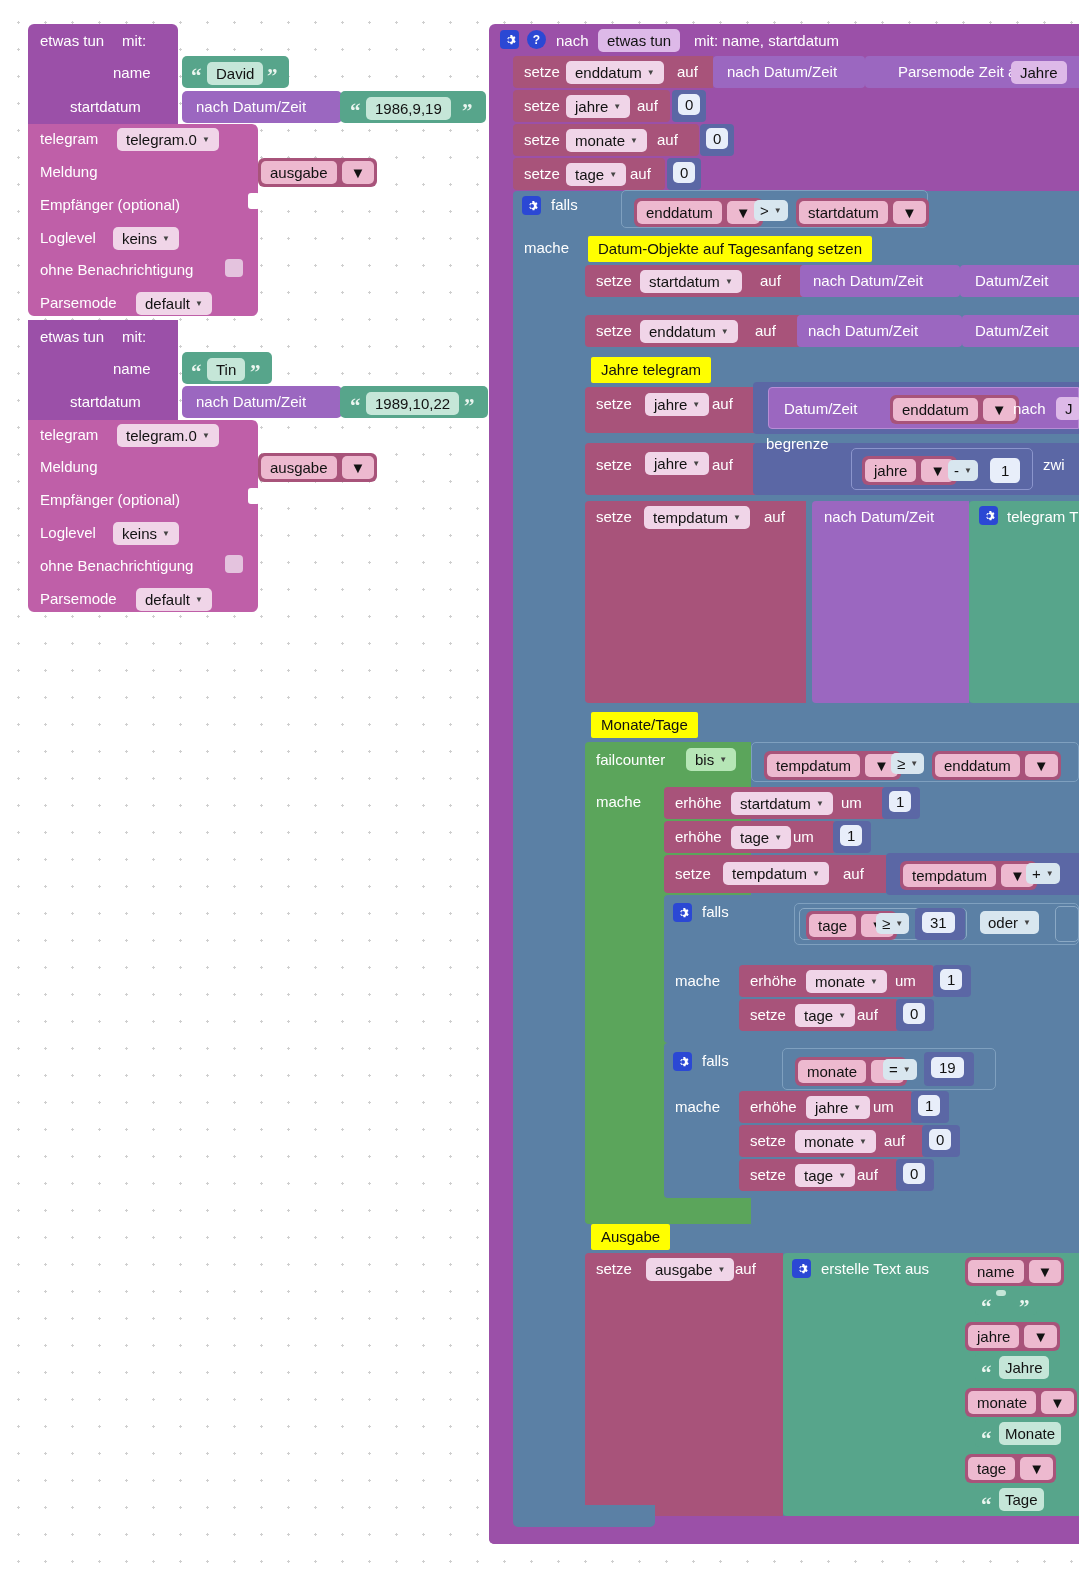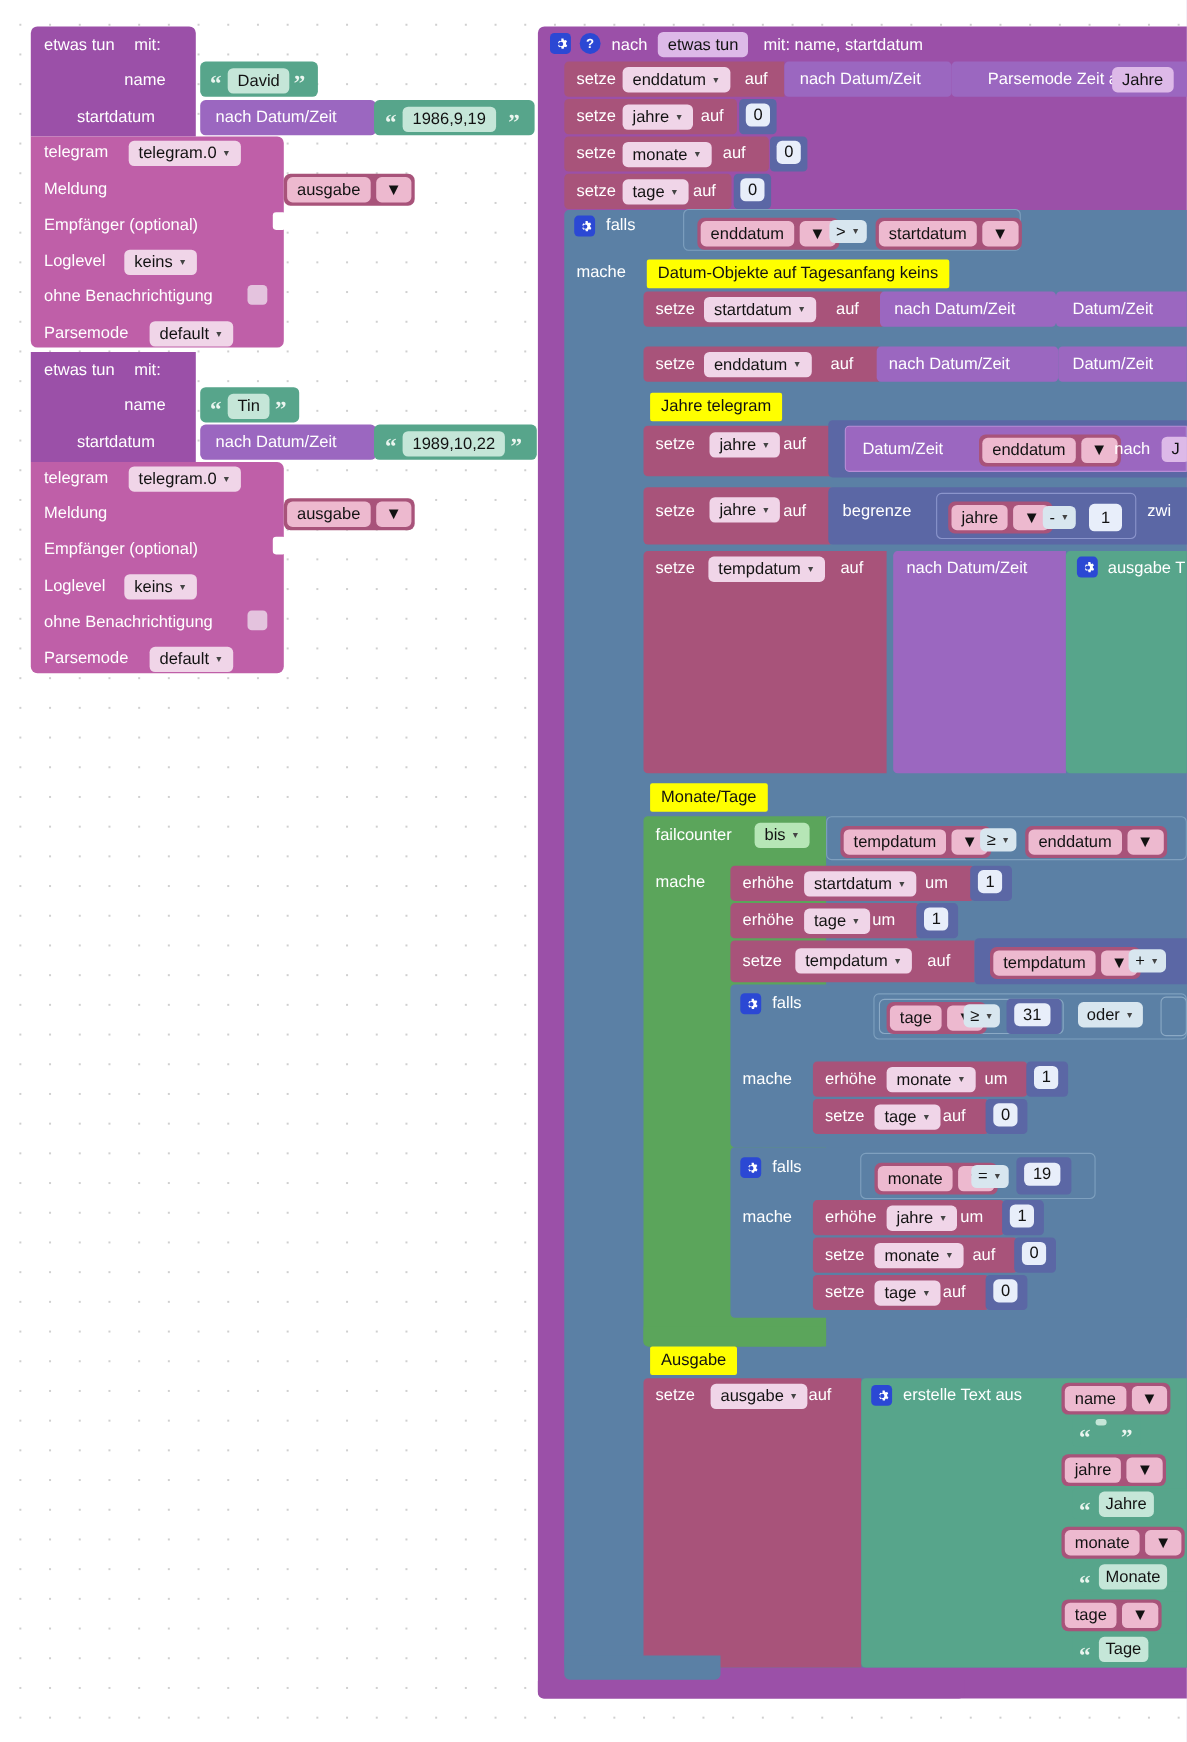--- a/index.html
+++ b/index.html
@@ -230,21 +230,21 @@
 <div class="abs field op" style="left:754px;top:200px;padding:2px 6px;">
   <span>&gt;</span>
     <span class="caret">▼</span>
   </div>
 <div class="abs getter" style="left:796px;top:198px;">
   <span>startdatum</span>
     <span class="caret">▼</span>
   </div>
 <div class="abs lbl" style="left:524px;top:240px;">mache</div>
 
-<div class="abs note" style="left:588px;top:236px;">Datum-Objekte auf Tagesanfang keins</div>
+<div class="abs note" style="left:588px;top:236px;">Datum-Objekte auf Tagesanfang setzen</div>
 
 <div class="abs c-var" style="left:585px;top:265px;width:217px;height:32px;border-radius:4px 0 0 4px;"></div>
 <div class="abs lbl" style="left:596px;top:273px;">setze</div>
 <div class="abs field lite" style="left:640px;top:270px;">
   <span>startdatum</span>
     <span class="caret">▼</span>
   </div>
 <div class="abs lbl" style="left:760px;top:273px;">auf</div>
 <div class="abs c-time" style="left:800px;top:265px;width:160px;height:32px;border-radius:4px;"></div>
 <div class="abs lbl" style="left:813px;top:273px;">nach Datum/Zeit</div>
@@ -283,21 +283,21 @@
 <div class="abs field" style="left:1056px;top:397px;background:#ddb9e8;">J</div>
 
 <div class="abs c-var" style="left:585px;top:443px;width:170px;height:52px;border-radius:4px 0 0 4px;"></div>
 <div class="abs lbl" style="left:596px;top:457px;">setze</div>
 <div class="abs field lite" style="left:645px;top:452px;">
   <span>jahre</span>
     <span class="caret">▼</span>
   </div>
 <div class="abs lbl" style="left:712px;top:457px;">auf</div>
 <div class="abs c-math" style="left:753px;top:443px;width:326px;height:52px;border-radius:4px 0 0 4px;"></div>
-<div class="abs lbl" style="left:766px;top:457px;">begrenze</div>
+<div class="abs lbl" style="left:766px;top:436px;">begrenze</div>
 <div class="abs c-math" style="left:851px;top:448px;width:182px;height:42px;border-radius:5px;border:1px solid #8b95cc;"></div>
 <div class="abs getter" style="left:862px;top:456px;">
   <span>jahre</span>
     <span class="caret">▼</span>
   </div>
 <div class="abs field op" style="left:948px;top:460px;padding:2px 6px;">
   <span>-</span>
     <span class="caret">▼</span>
   </div>
 <div class="abs field num" style="left:990px;top:458px;padding:4px 11px;">1</div>
@@ -311,21 +311,21 @@
   </div>
 <div class="abs lbl" style="left:764px;top:509px;">auf</div>
 <div class="abs c-time" style="left:812px;top:501px;width:157px;height:202px;border-radius:4px 0 0 4px;"></div>
 <div class="abs lbl" style="left:824px;top:509px;">nach Datum/Zeit</div>
 <div class="abs c-text" style="left:969px;top:501px;width:110px;height:202px;border-radius:4px 0 0 4px;"></div>
 <div class="abs gear" style="left:979px;top:506px;">
   <svg width="12" height="12" viewBox="0 0 24 24" fill="#fff">
       <path d="M12 8a4 4 0 100 8 4 4 0 000-8zm9.4 4.9l2 1.6-2 3.4-2.4-1a7.8 7.8 0 01-1.6 1l-.4 2.6h-4l-.4-2.6a7.8 7.8 0 01-1.6-1l-2.4 1-2-3.4 2-1.6a7.6 7.6 0 010-1.8l-2-1.6 2-3.4 2.4 1a7.8 7.8 0 011.6-1L12.6 2h4l.4 2.6c.6.3 1.1.6 1.6 1l2.4-1 2 3.4-2 1.6c.1.6.1 1.2 0 1.8z"></path>
     </svg>
 </div>
-<div class="abs lbl" style="left:1007px;top:509px;">ausgabe T</div>
+<div class="abs lbl" style="left:1007px;top:509px;">telegram T</div>
 
 <div class="abs note" style="left:591px;top:712px;">Monate/Tage</div>
 
 <div class="abs c-loop" style="left:585px;top:742px;width:166px;height:482px;border-radius:4px 0 0 4px;"></div>
 <div class="abs lbl" style="left:596px;top:752px;">failcounter</div>
 <div class="abs field" style="left:686px;top:748px;background:#b6e6b6;">
   <span>bis</span>
     <span class="caret">▼</span>
   </div>
 <div class="abs c-logic" style="left:751px;top:742px;width:328px;height:40px;border-radius:5px;border:1px solid #7fa0bf;"></div>

